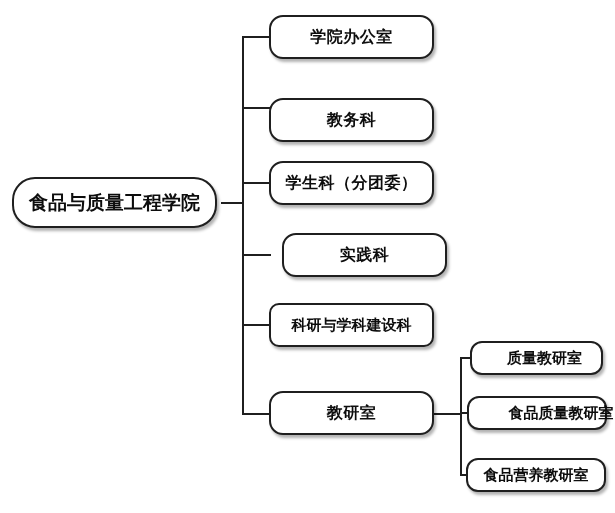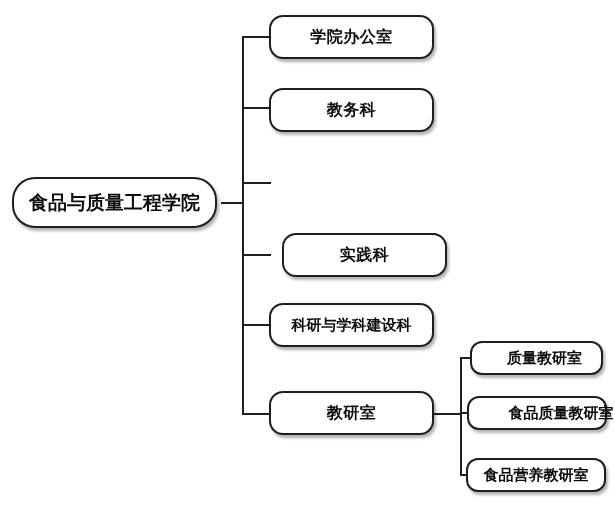--- a/index.html
+++ b/index.html
@@ -44,26 +44,26 @@
     letter-spacing: 0px;
   }
   
   .node-l2 {
     left: 269px;
     width: 165px;
     height: 44px;
     font-size: 16px;
   }
   .l2-0 { top: 15px; }
-  .l2-1 { top: 88px; }
+  .l2-1 { top: 98px; }
   .l2-2 { top: 161px; }
   .l2-3 { top: 233px; margin-left: 13px; }
   .l2-4 { top: 303px; }
   .l2-5 { top: 391px; }
-  .node-l2.compact { font-size: 15px; letter-spacing: 0px; }
+  .node-l2.compact { font-size: 15px; letter-spacing: 0px; border-radius: 10px; }
   
   .node-l3 {
     height: 34px;
     font-size: 15px;
     border-radius: 12px;
     letter-spacing: 0px;
   }
   .l3-0 { left: 470px; top: 341px; width: 133px; padding-left: 16px; }
   .l3-1 { left: 467px; top: 396px; width: 140px; padding-left: 48px; }
   .l3-2 { left: 466px; top: 458px; width: 140px; }
@@ -116,20 +116,23 @@
   <div class="node node-root">
     <span>食品与质量工程学院</span>
   </div>
 
   <div class="node node-l2 l2-0">
     <span>学院办公室</span>
   </div>
   <div class="node node-l2 l2-1">
     <span>教务科</span>
   </div>
+  <div class="node node-l2 l2-2">
+    <span>学生科（分团委）</span>
+  </div>
   <div class="node node-l2 l2-3">
     <span>实践科</span>
   </div>
   <div class="node node-l2 l2-4 compact">
     <span>科研与学科建设科</span>
   </div>
   <div class="node node-l2 l2-5">
     <span>教研室</span>
   </div>
 

